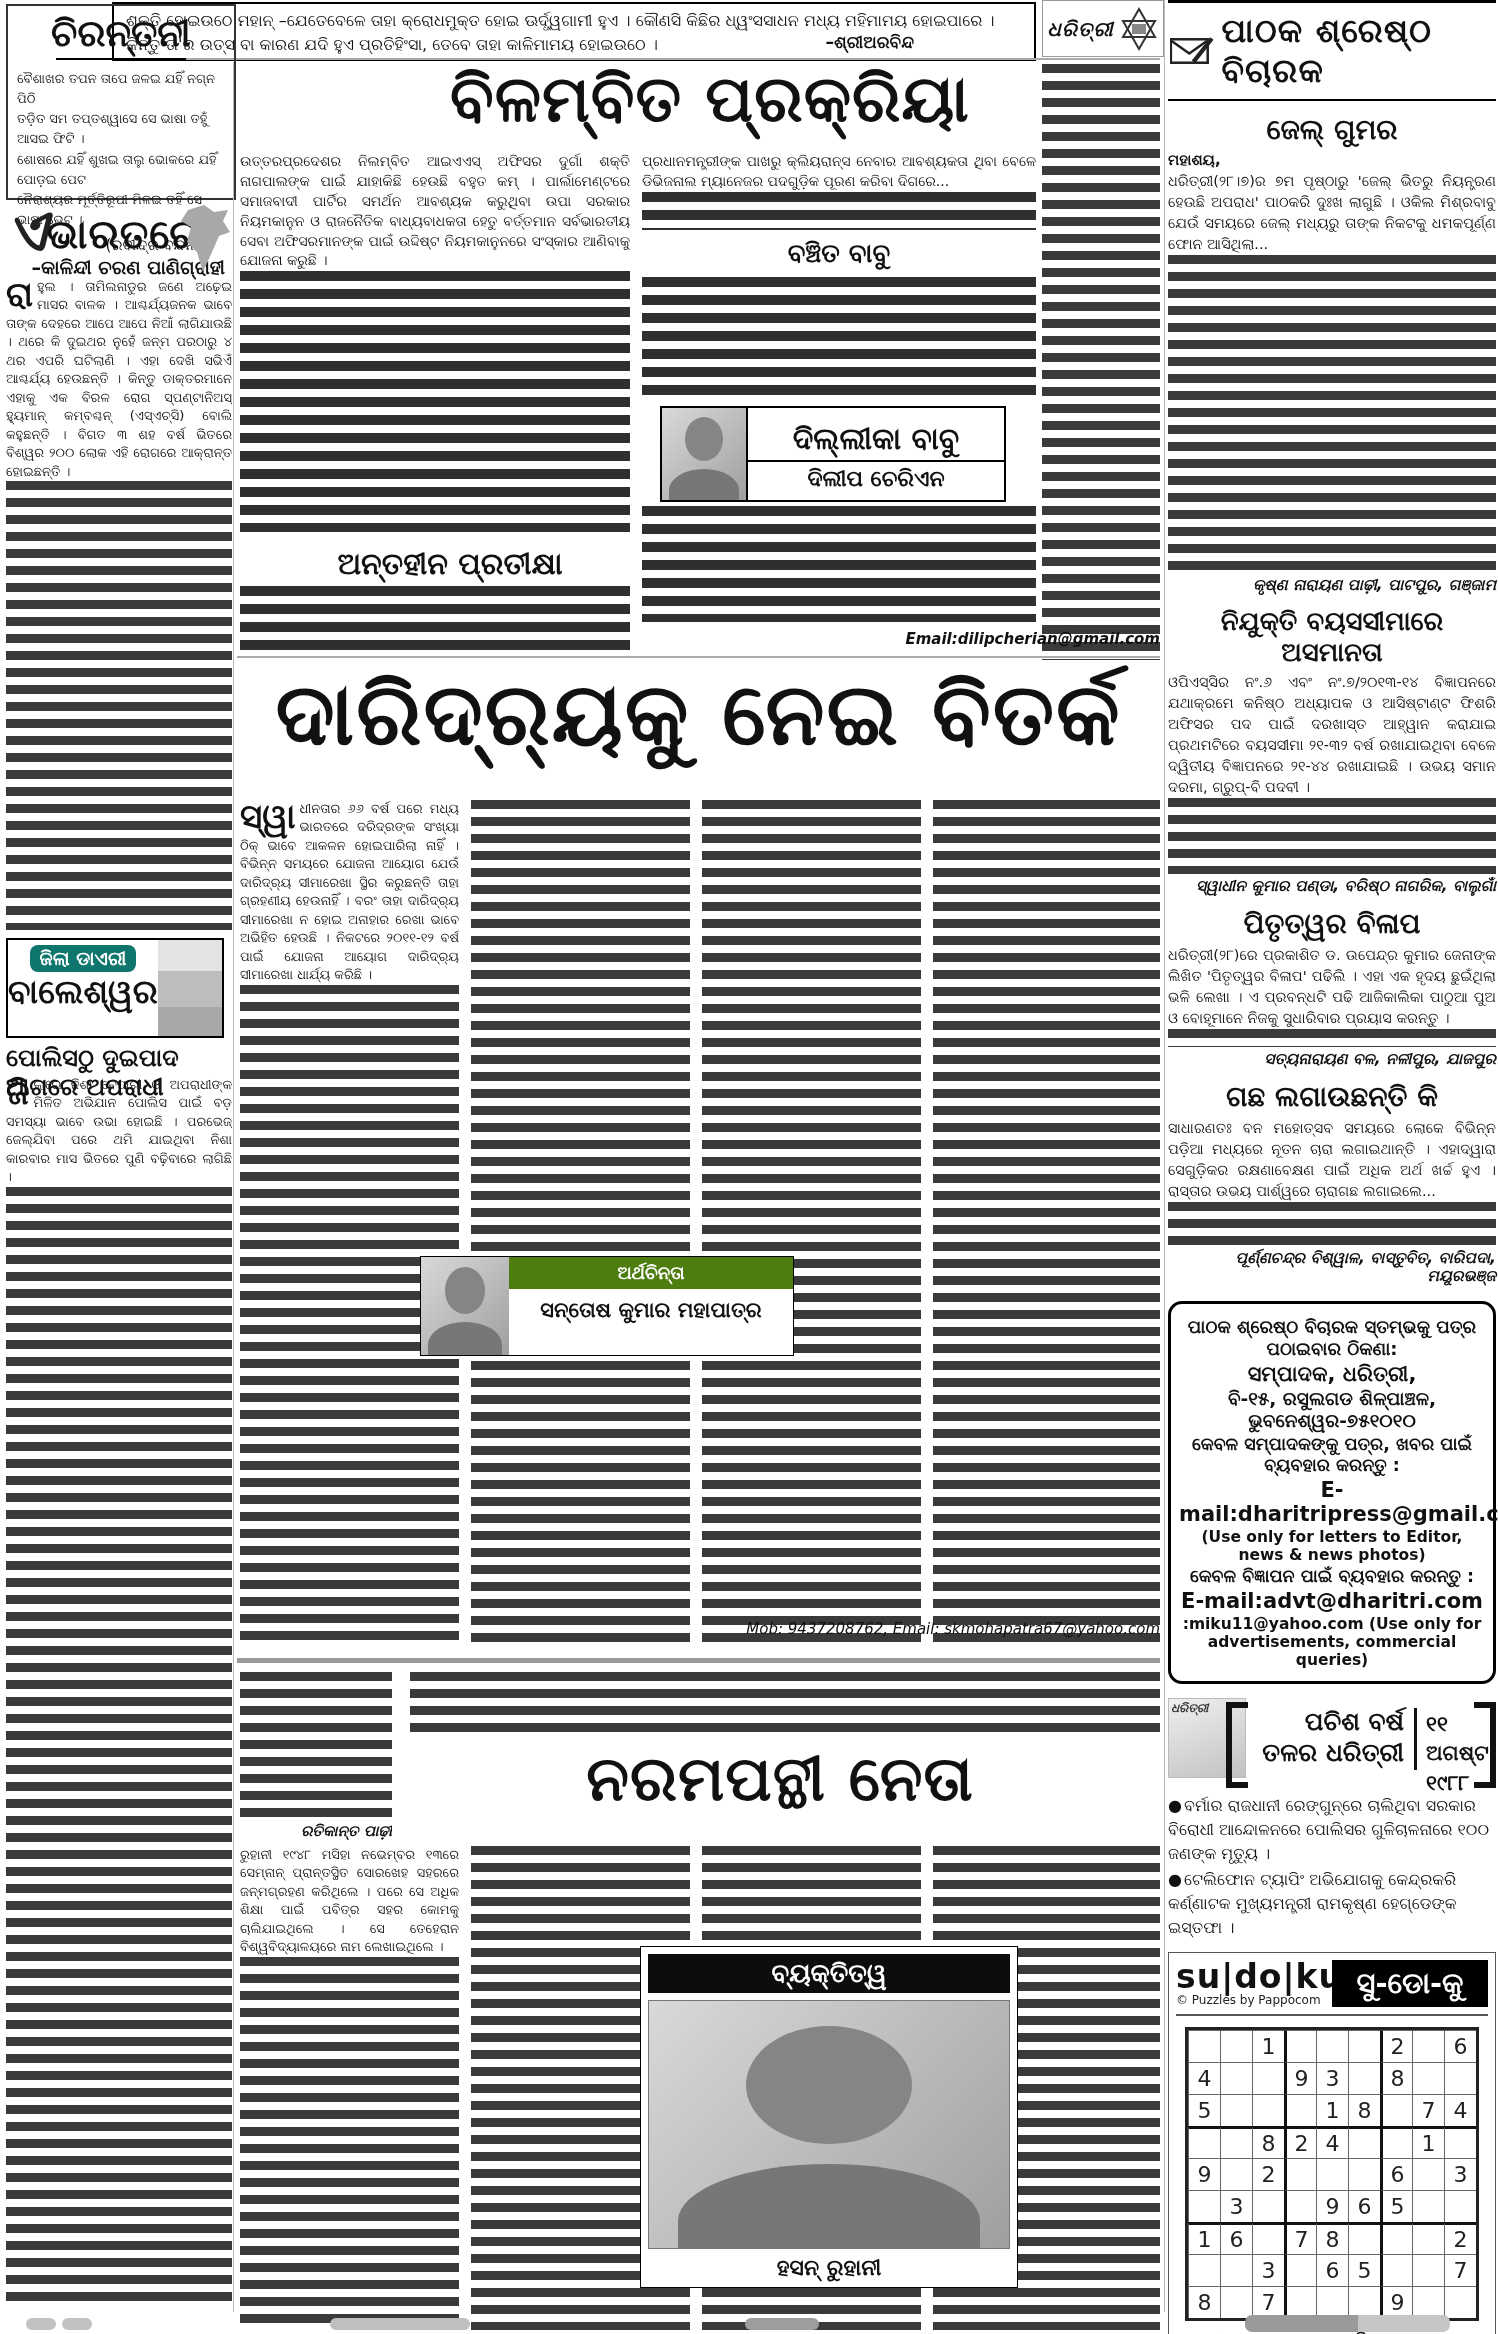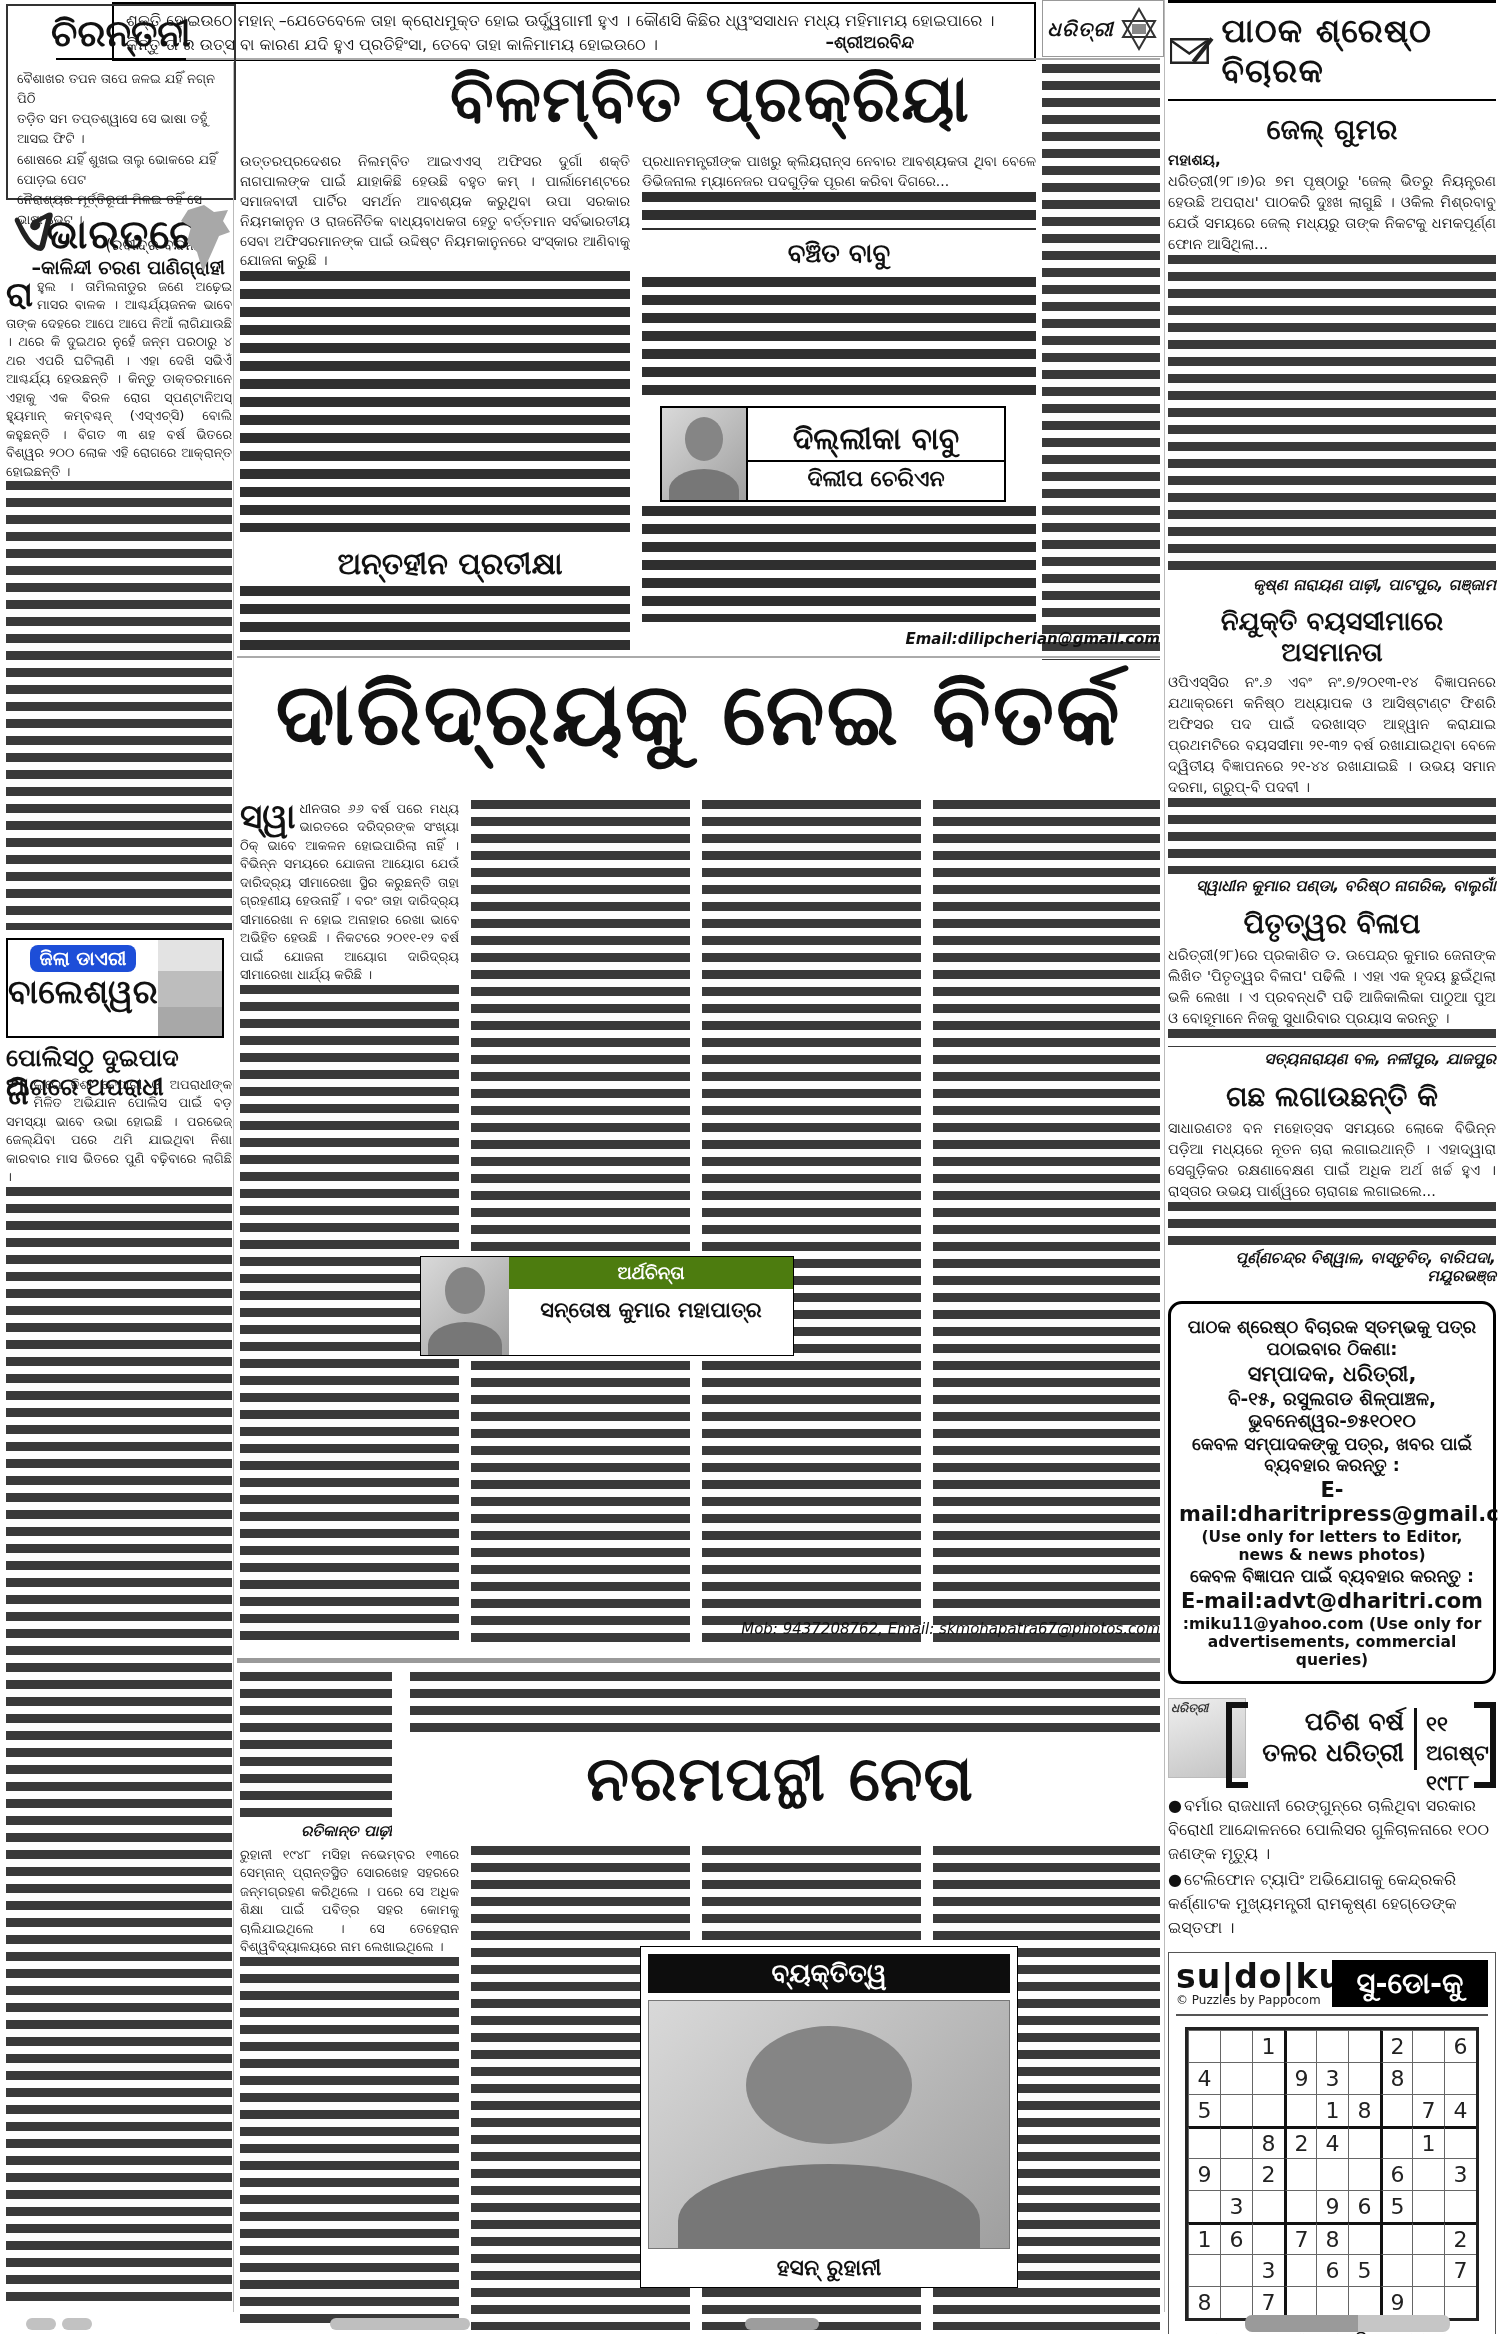--- a/index.html
+++ b/index.html
@@ -24,21 +24,21 @@
   .ch-title{text-align:center;font-weight:bold;font-size:37px;margin:0;}
   .ch-rule{width:130px;height:2px;background:#000;margin:3px auto 9px;}
   .poem{font-size:13px;line-height:1.55;margin:0;}
   .ch-src{text-align:right;font-size:15px;padding-right:22px;margin:6px 0 2px;}
   .ch-auth{text-align:right;font-weight:bold;font-size:19px;margin:0;}
   .bh-hdr{display:flex;align-items:flex-start;}
   .bh-prefix{font-size:58px;line-height:.9;font-weight:bold;color:#222;font-style:italic;}
   .bh-title{font-size:40px;font-weight:900;letter-spacing:1px;line-height:1.1;padding-top:8px;}
   .diary{border:2px solid #000;display:flex;}
   .diary-left{width:150px;display:flex;flex-direction:column;align-items:center;}
-  .diary-pill{background:#1d4ed8;color:#fff;border-radius:8px;font-size:19px;font-weight:bold;
+  .diary-pill{background:#0f766e;color:#fff;border-radius:8px;font-size:19px;font-weight:bold;
               padding:2px 10px;margin:5px 0 2px;}
   .diary-place{font-size:33px;font-weight:900;line-height:1.1;}
   .diary-head{font-size:24px;font-weight:bold;line-height:1.2;}
   .sign{text-align:right;font-weight:bold;font-size:15px;font-style:italic;margin:2px 0 0;}
   
   .ph{background:linear-gradient(135deg,#d9d9d9,#9f9f9f);position:relative;overflow:hidden;}
   .ph::before{content:'';position:absolute;width:46%;height:48%;left:27%;top:10%;border-radius:50%;background:#858585;}
   .ph::after{content:'';position:absolute;width:84%;height:46%;left:8%;bottom:-12%;border-radius:50% 50% 0 0;background:#777;}
   .ph-scene{background:linear-gradient(to bottom,#e3e3e3 0 32%,#bdbdbd 32% 70%,#a8a8a8 70%);}
   
@@ -221,21 +221,21 @@
       <div class="tfill lite"></div>
     </div>
 
   <div class="abs artha" style="left:420px;top:1256px;width:372px;height:98px;">
     <div class="ph" style="width:88px;"></div>
     <div class="ac-right">
       <div class="ac-bar">ଅର୍ଥଚିନ୍ତା</div>
       <div class="ac-author">ସନ୍ତୋଷ କୁମାର ମହାପାତ୍ର</div>
     </div>
   </div>
-  <div class="abs contact-line" style="left:700px;top:1620px;width:460px;">Mob: 9437208762, Email: skmohapatra67@photos.com</div>
+  <div class="abs contact-line" style="left:700px;top:1620px;width:460px;">Mob: 9437208762, Email: skmohapatra67@yahoo.com</div>
 
   <div class="abs" style="left:237px;top:1658px;width:923px;height:5px;background:#9a9a9a;"></div>
 
   <div class="abs story" style="left:240px;top:1672px;width:152px;height:168px;">
     <div class="tfill lite"></div>
     <p class="sign">ରତିକାନ୍ତ ପାଢ଼ୀ</p>
   </div>
   <div class="abs story" style="left:410px;top:1672px;width:750px;height:64px;">
     <div class="tfill lite"></div>
   </div>

